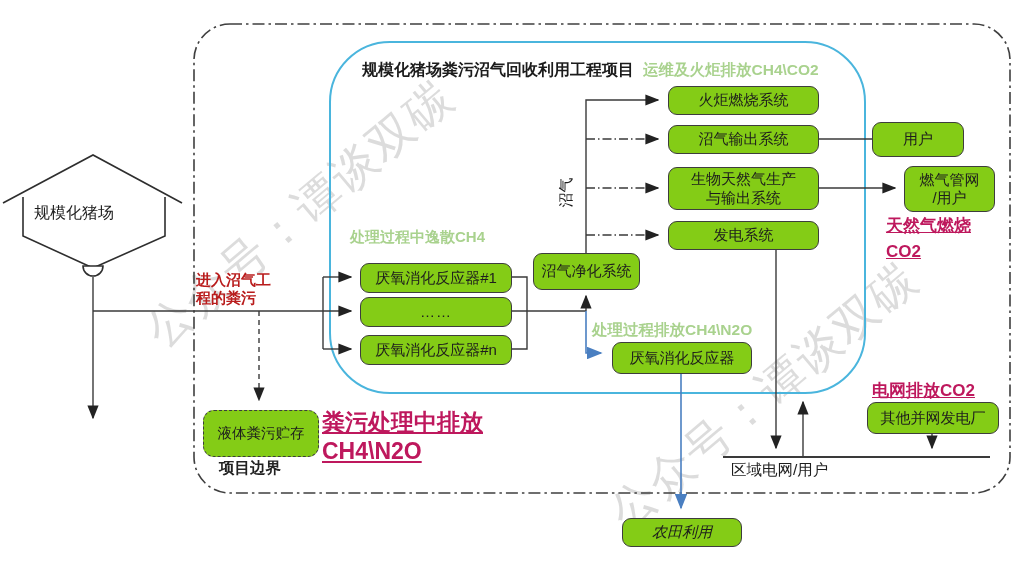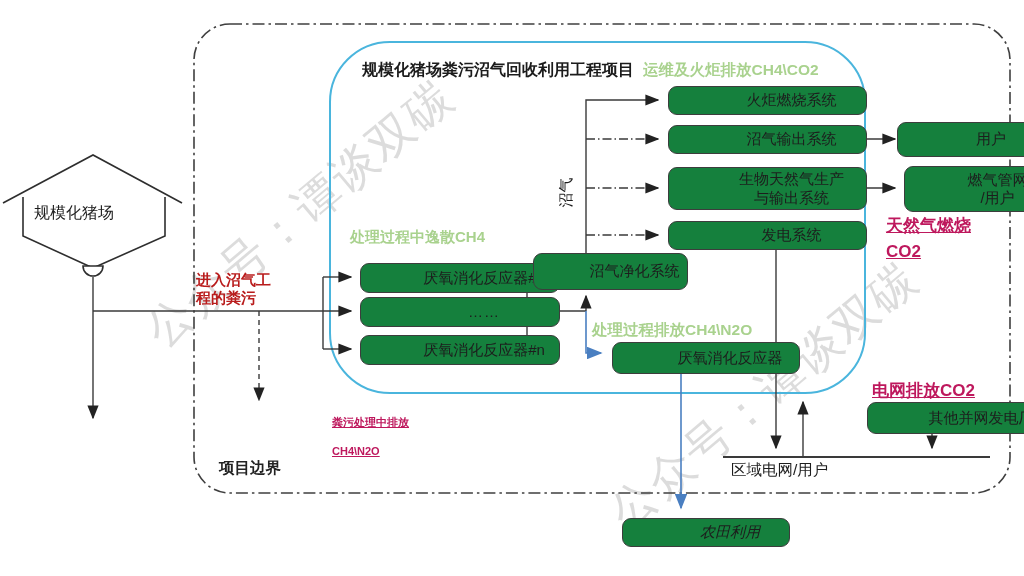--- a/index.html
+++ b/index.html
@@ -12,49 +12,49 @@
     position:absolute;white-space:nowrap;font-size:46px;letter-spacing:2px;
     color:rgba(140,140,140,0.30);transform:translate(-50%,-50%) rotate(-40deg);
     z-index:1;pointer-events:none;
   }
   .wm1{left:300px;top:214px;}
   .wm2{left:764px;top:396px;}
   
   #wires{position:absolute;left:0;top:0;z-index:2;}
   
   .node{
-    position:absolute;z-index:3;background:#15803d;border:1.5px solid #3d3d3d;
+    position:absolute;z-index:3;background:#84cc16;border:1.5px solid #3d3d3d;
     border-radius:9px;display:flex;flex-direction:column;align-items:center;
-    justify-content:center;text-align:right;font-size:15px;line-height:1.22;color:#1d1d1d;padding-left:48px;
+    justify-content:center;text-align:right;font-size:15px;line-height:1.22;color:#1d1d1d;
   }
   .n-reactor1{left:360px;top:263px;width:150px;height:28px;}
   .n-dots{left:360px;top:297px;width:150px;height:28px;letter-spacing:1px;}
   .n-reactorn{left:360px;top:335px;width:150px;height:28px;}
   .n-purif{left:533px;top:253px;width:105px;height:35px;}
   .n-flare{left:668px;top:86px;width:149px;height:27px;}
   .n-bout{left:668px;top:125px;width:149px;height:27px;}
   .n-bng{left:668px;top:167px;width:149px;height:41px;}
   .n-power{left:668px;top:221px;width:149px;height:27px;}
-  .n-users{left:897px;top:122px;width:90px;height:33px;}
+  .n-users{left:872px;top:122px;width:90px;height:33px;}
   .n-gasgrid{left:904px;top:166px;width:89px;height:44px;}
   .n-residue{left:612px;top:342px;width:138px;height:30px;}
   .n-storage{left:203px;top:410px;width:114px;height:45px;border:1.5px dashed #3d3d3d;border-radius:11px;font-size:14.5px;}
   .n-plants{left:867px;top:402px;width:130px;height:30px;}
   .n-farmland{left:622px;top:518px;width:118px;height:27px;font-style:italic;}
   
   .lbl{position:absolute;z-index:4;white-space:nowrap;}
   .l-title{left:362px;top:60px;font-size:16px;font-weight:600;color:#1b1b1b;text-align:right;}
   .green{color:#a9d28e;font-weight:600;text-align:center;}
   .l-omflare{left:643px;top:60px;font-size:15.5px;}
   .l-fugitive{left:350px;top:228px;font-size:15px;}
   .l-process{left:592px;top:320px;font-size:15.5px;}
   .blue{color:#be185d;font-weight:bold;text-decoration:underline;}
   .l-ng{left:886px;top:213px;font-size:17px;line-height:26px;}
   .l-grid{left:872px;top:379px;font-size:17px;}
-  .l-manure{left:332px;top:408px;font-size:11px;line-height:29px;}
+  .l-manure{left:322px;top:408px;font-size:23px;line-height:29px;}
   .l-pb{left:219px;top:458px;font-size:15.5px;font-weight:bold;color:#222;}
   .l-inlet{left:196px;top:271px;font-size:15px;font-weight:bold;line-height:18px;color:#b91c1c;}
   .l-farm{left:34px;top:203px;width:118px;text-align:left;font-size:16px;}
   .l-biogas{left:544px;top:183px;width:44px;text-align:center;font-size:15px;
             transform:rotate(-90deg);transform-origin:center;}
   .l-rgrid{left:731px;top:460px;font-size:15.5px;}
 </style>
 </head>
 <body>
 
@@ -144,20 +144,23 @@
   <div class="node n-users">
       <span>用户</span>
     </div>
   <div class="node n-gasgrid">
     <span>燃气管网</span>
     <span>/用户</span>
   </div>
   <div class="node n-residue">
       <span>厌氧消化反应器</span>
     </div>
+  <div class="node n-storage">
+      <span>液体粪污贮存</span>
+    </div>
   <div class="node n-plants">
       <span>其他并网发电厂</span>
     </div>
   <div class="node n-farmland">
       <span>农田利用</span>
     </div>
 
   <div class="lbl l-title">规模化猪场粪污沼气回收利用工程项目</div>
   <div class="lbl l-omflare green">运维及火炬排放CH4\CO2</div>
   <div class="lbl l-fugitive green">处理过程中逸散CH4</div>

